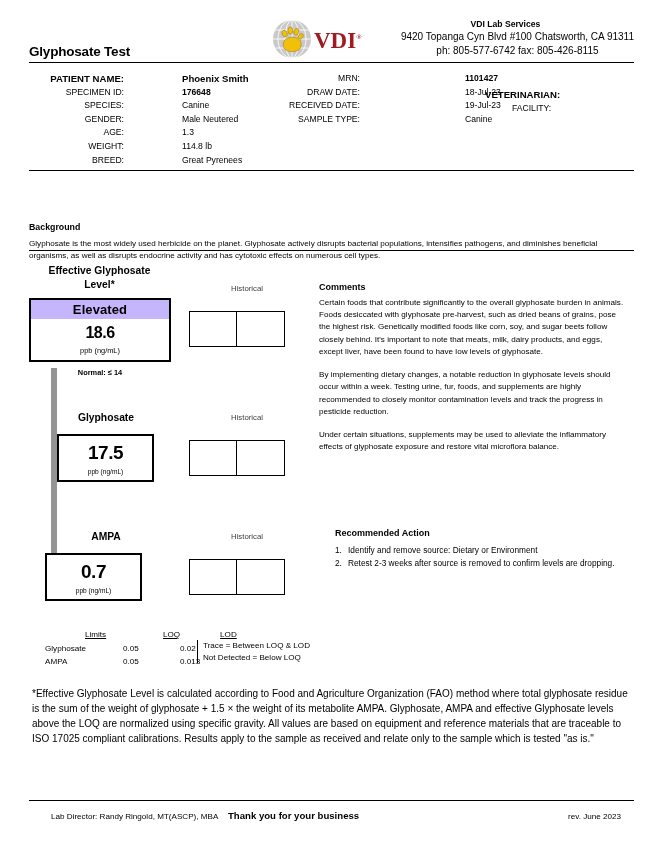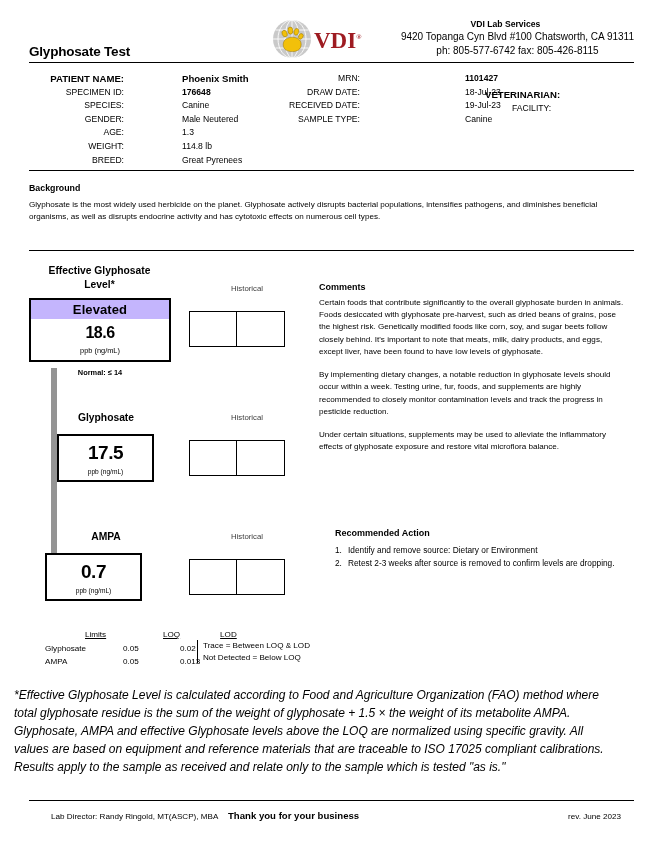--- a/index.html
+++ b/index.html
@@ -127,20 +127,21 @@
 
   
   .col-right { left: 485px; top: 3px; width: 160px; margin-top: 16px; }
   .col-right .pi-label { left: 0px; width: auto; text-align: left; }
   .col-right .pi-label.indent { left: 27px; }
 
   
   .section-head {
     font-size: 8.8px;
     font-weight: bold;
+    margin-top: 39px;
   }
   .bg-sec {
     position: absolute;
     left: 29px;
     top: 183px;
     width: 600px;
   }
   .bg-body {
     margin-top: 6px;
     font-size: 8.1px;
@@ -293,25 +294,24 @@
     border-left: 1.2px solid #000;
     padding-left: 5px;
     font-size: 8.1px;
     line-height: 1.45;
     white-space: nowrap;
   }
 
   
   .footnote {
     position: absolute;
-    left: 14px;
+    left: 32px;
     top: 686px;
     width: 600px;
-    font-size: 12px;
-    font-style: italic;
+    font-size: 10px;
     line-height: 1.5;
   }
 
   
   .footer {
     position: absolute;
     left: 0;
     top: 800px;
     width: 653px;
   }

